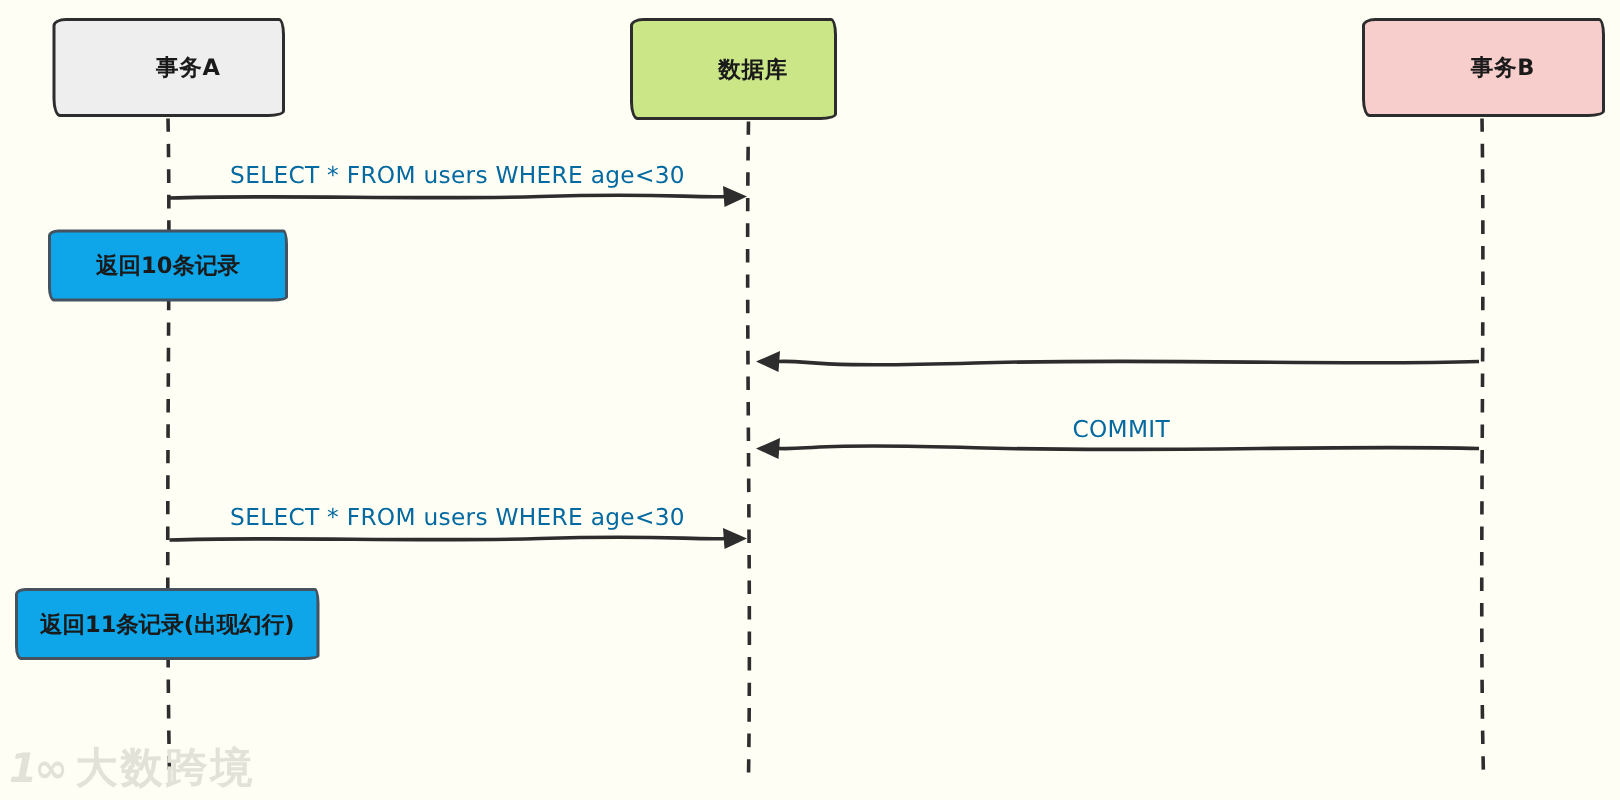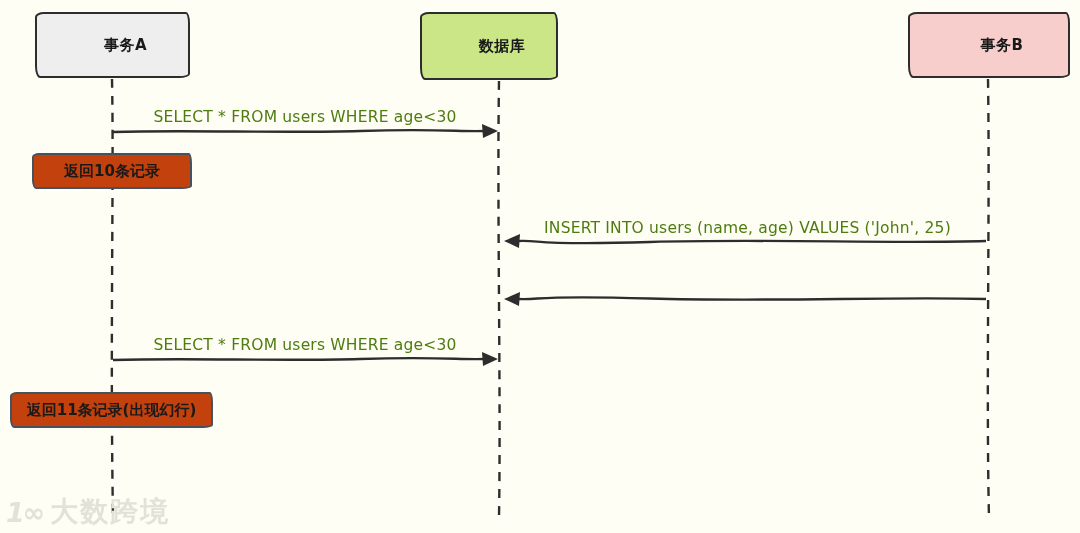--- a/index.html
+++ b/index.html
@@ -40,22 +40,22 @@
     letter-spacing: 0.5px;
     margin-left: 26px;
   }
   .actor-a  { left: 35px;  width: 155px; background: #eeeeee; }
   .actor-db { left: 420px; width: 138px; height: 68px; background: #cbe687; }
   .actor-b  { left: 908px; width: 162px; background: #f8cecc; }
 
   
   .note {
     position: absolute;
-    height: 36px;
-    background: #c2410c;
+    height: 48px;
+    background: #0ea5e9;
     border: 2.4px solid #44535f;
     display: flex;
     align-items: center;
     justify-content: center;
     z-index: 2;
     border-radius: 7px 3px 10px 4px / 4px 10px 3px 9px;
     box-sizing: border-box;
     text-align: center;
   }
   .note-label {
@@ -64,21 +64,21 @@
     color: #1a1a1a;
   }
   .note-1 { left: 32px; top: 153px; width: 160px; }
   .note-2 { left: 10px; top: 392px; width: 203px; }
 
   
   .msg-label {
     position: absolute;
     text-align: center;
     font-size: 15.5px;
-    color: #4d7c0f;
+    color: #0369a1;
     z-index: 2;
     letter-spacing: 0.2px;
   }
   .msg-1 { left: 113px; width: 384px; top: 108px; }
   .msg-2 { left: 505px; width: 485px; top: 219px; }
   .msg-3 { left: 505px; width: 485px; top: 277px; }
   .msg-4 { left: 113px; width: 384px; top: 336px; }
 
   
   .watermark {
@@ -132,21 +132,21 @@
     <span class="actor-label">事务A</span>
   </div>
   <div class="actor actor-db">
     <span class="actor-label">数据库</span>
   </div>
   <div class="actor actor-b">
     <span class="actor-label">事务B</span>
   </div>
 
   <div class="msg-label msg-1">SELECT * FROM users WHERE age&lt;30</div>
-  <div class="msg-label msg-2">INSERT INTO users (name, age) VALUES ('John', 25)</div>
+  <div class="msg-label msg-3">COMMIT</div>
   <div class="msg-label msg-4">SELECT * FROM users WHERE age&lt;30</div>
 
   <div class="note note-1">
     <span class="note-label">返回10条记录</span>
   </div>
   <div class="note note-2">
     <span class="note-label">返回11条记录(出现幻行)</span>
   </div>
 
   <div class="watermark">

